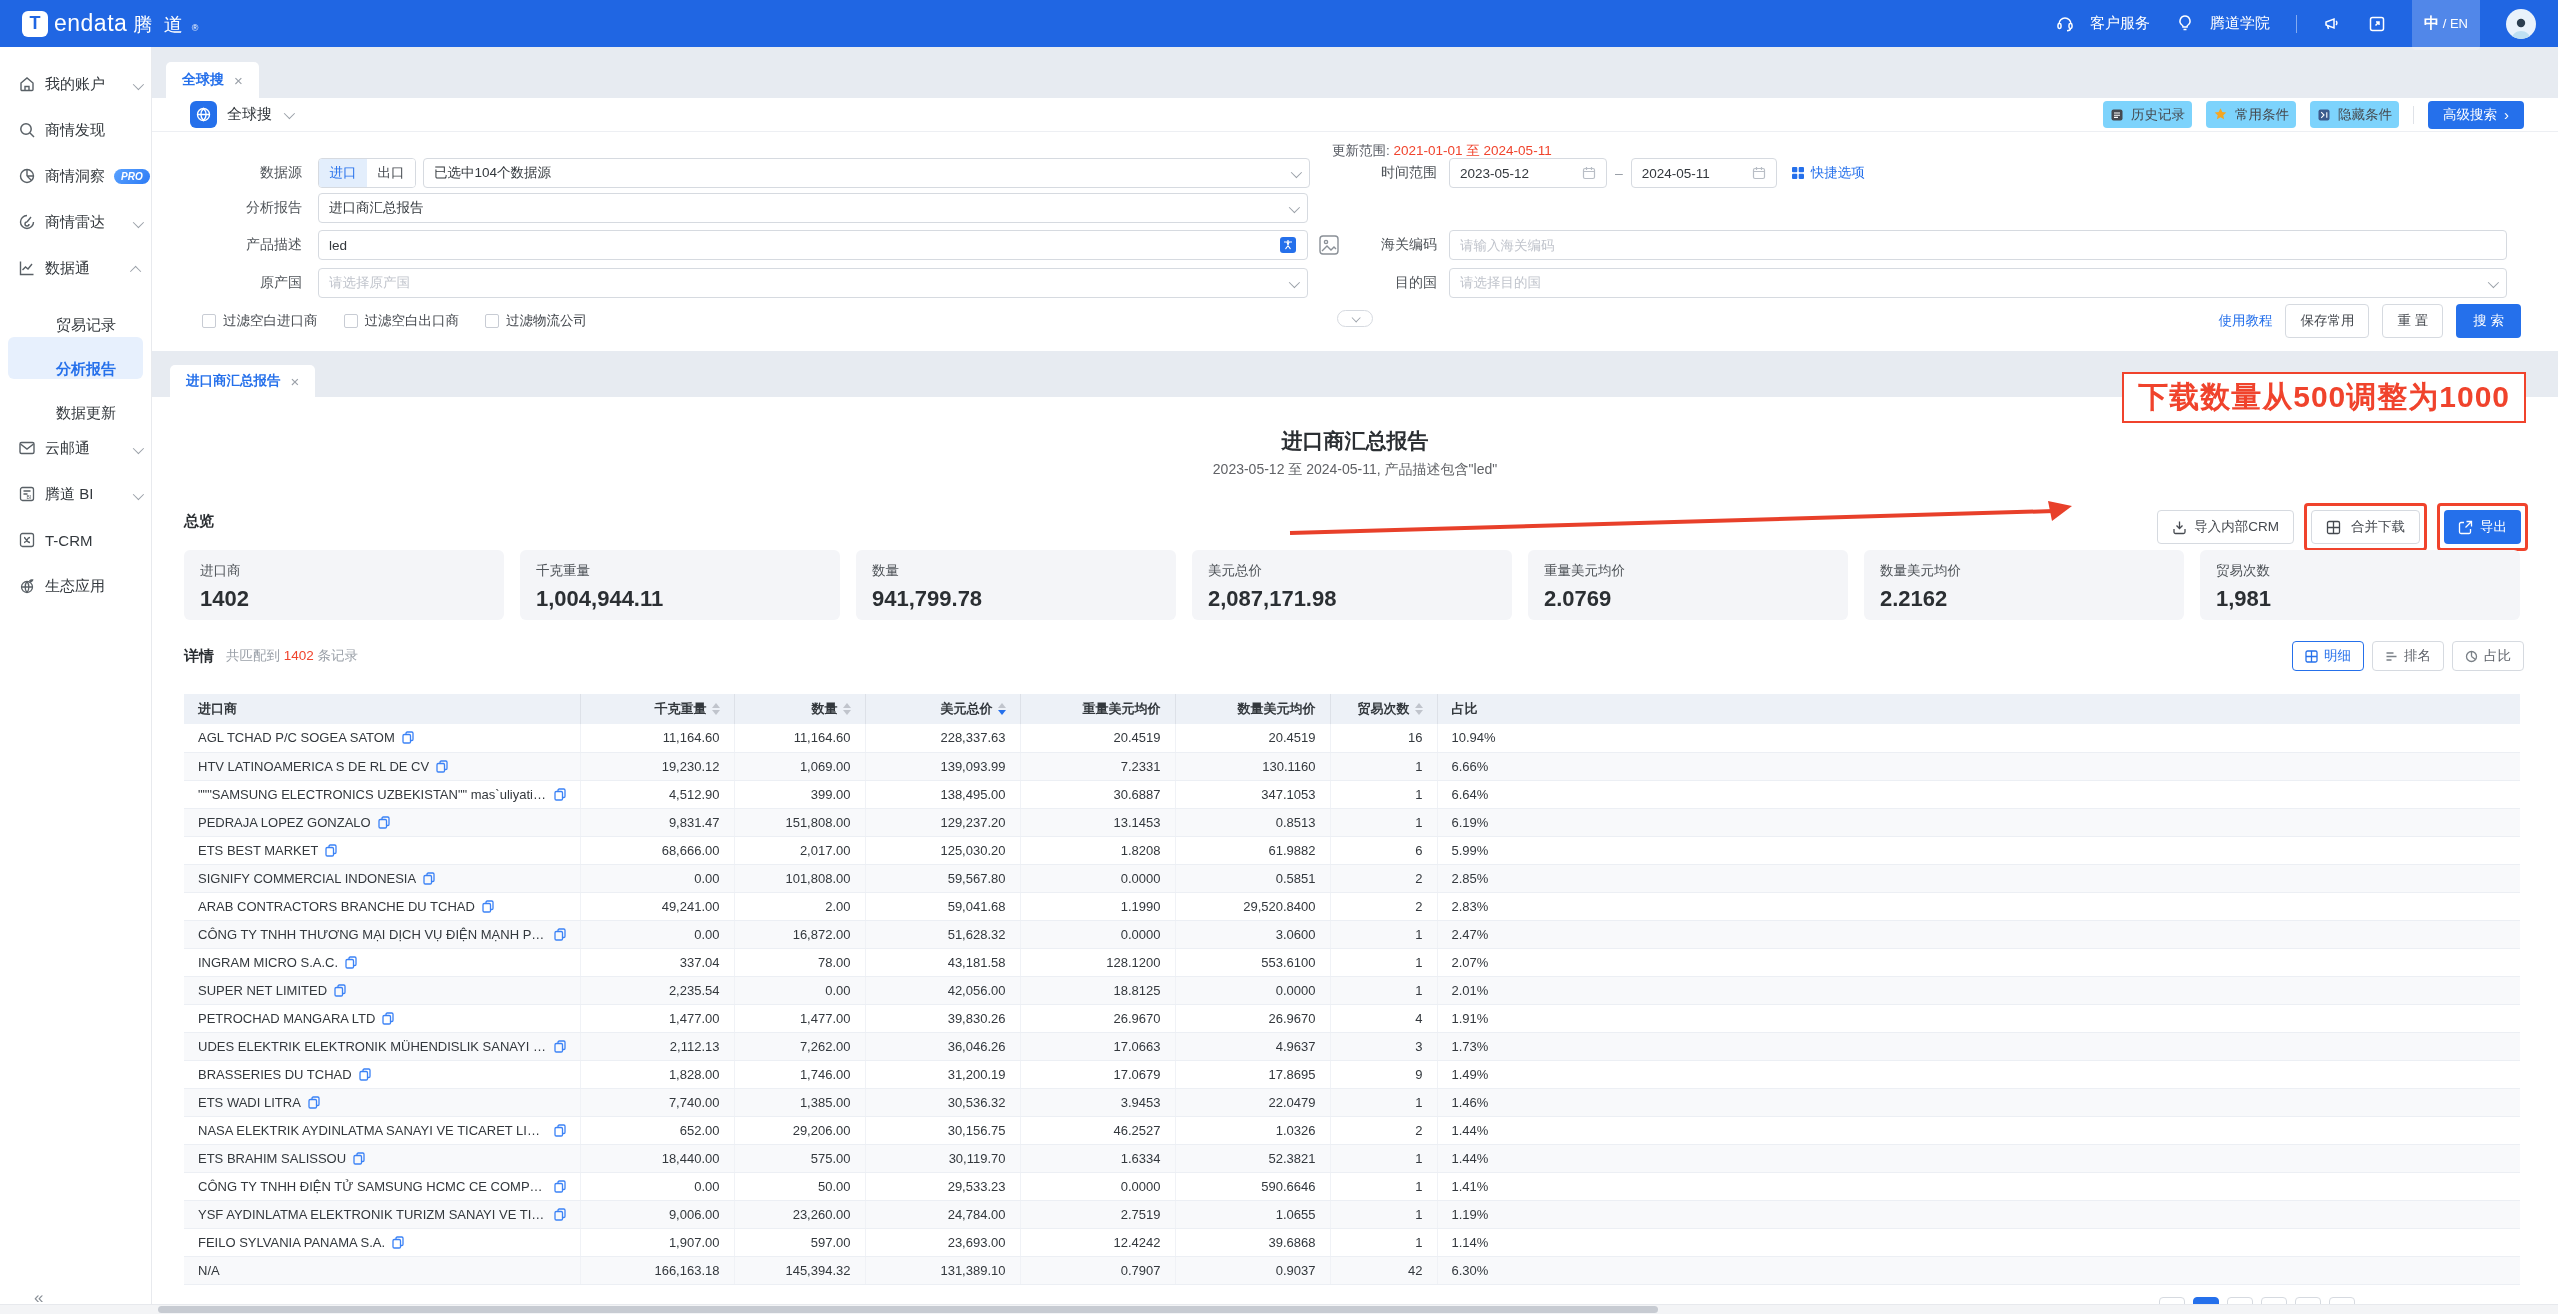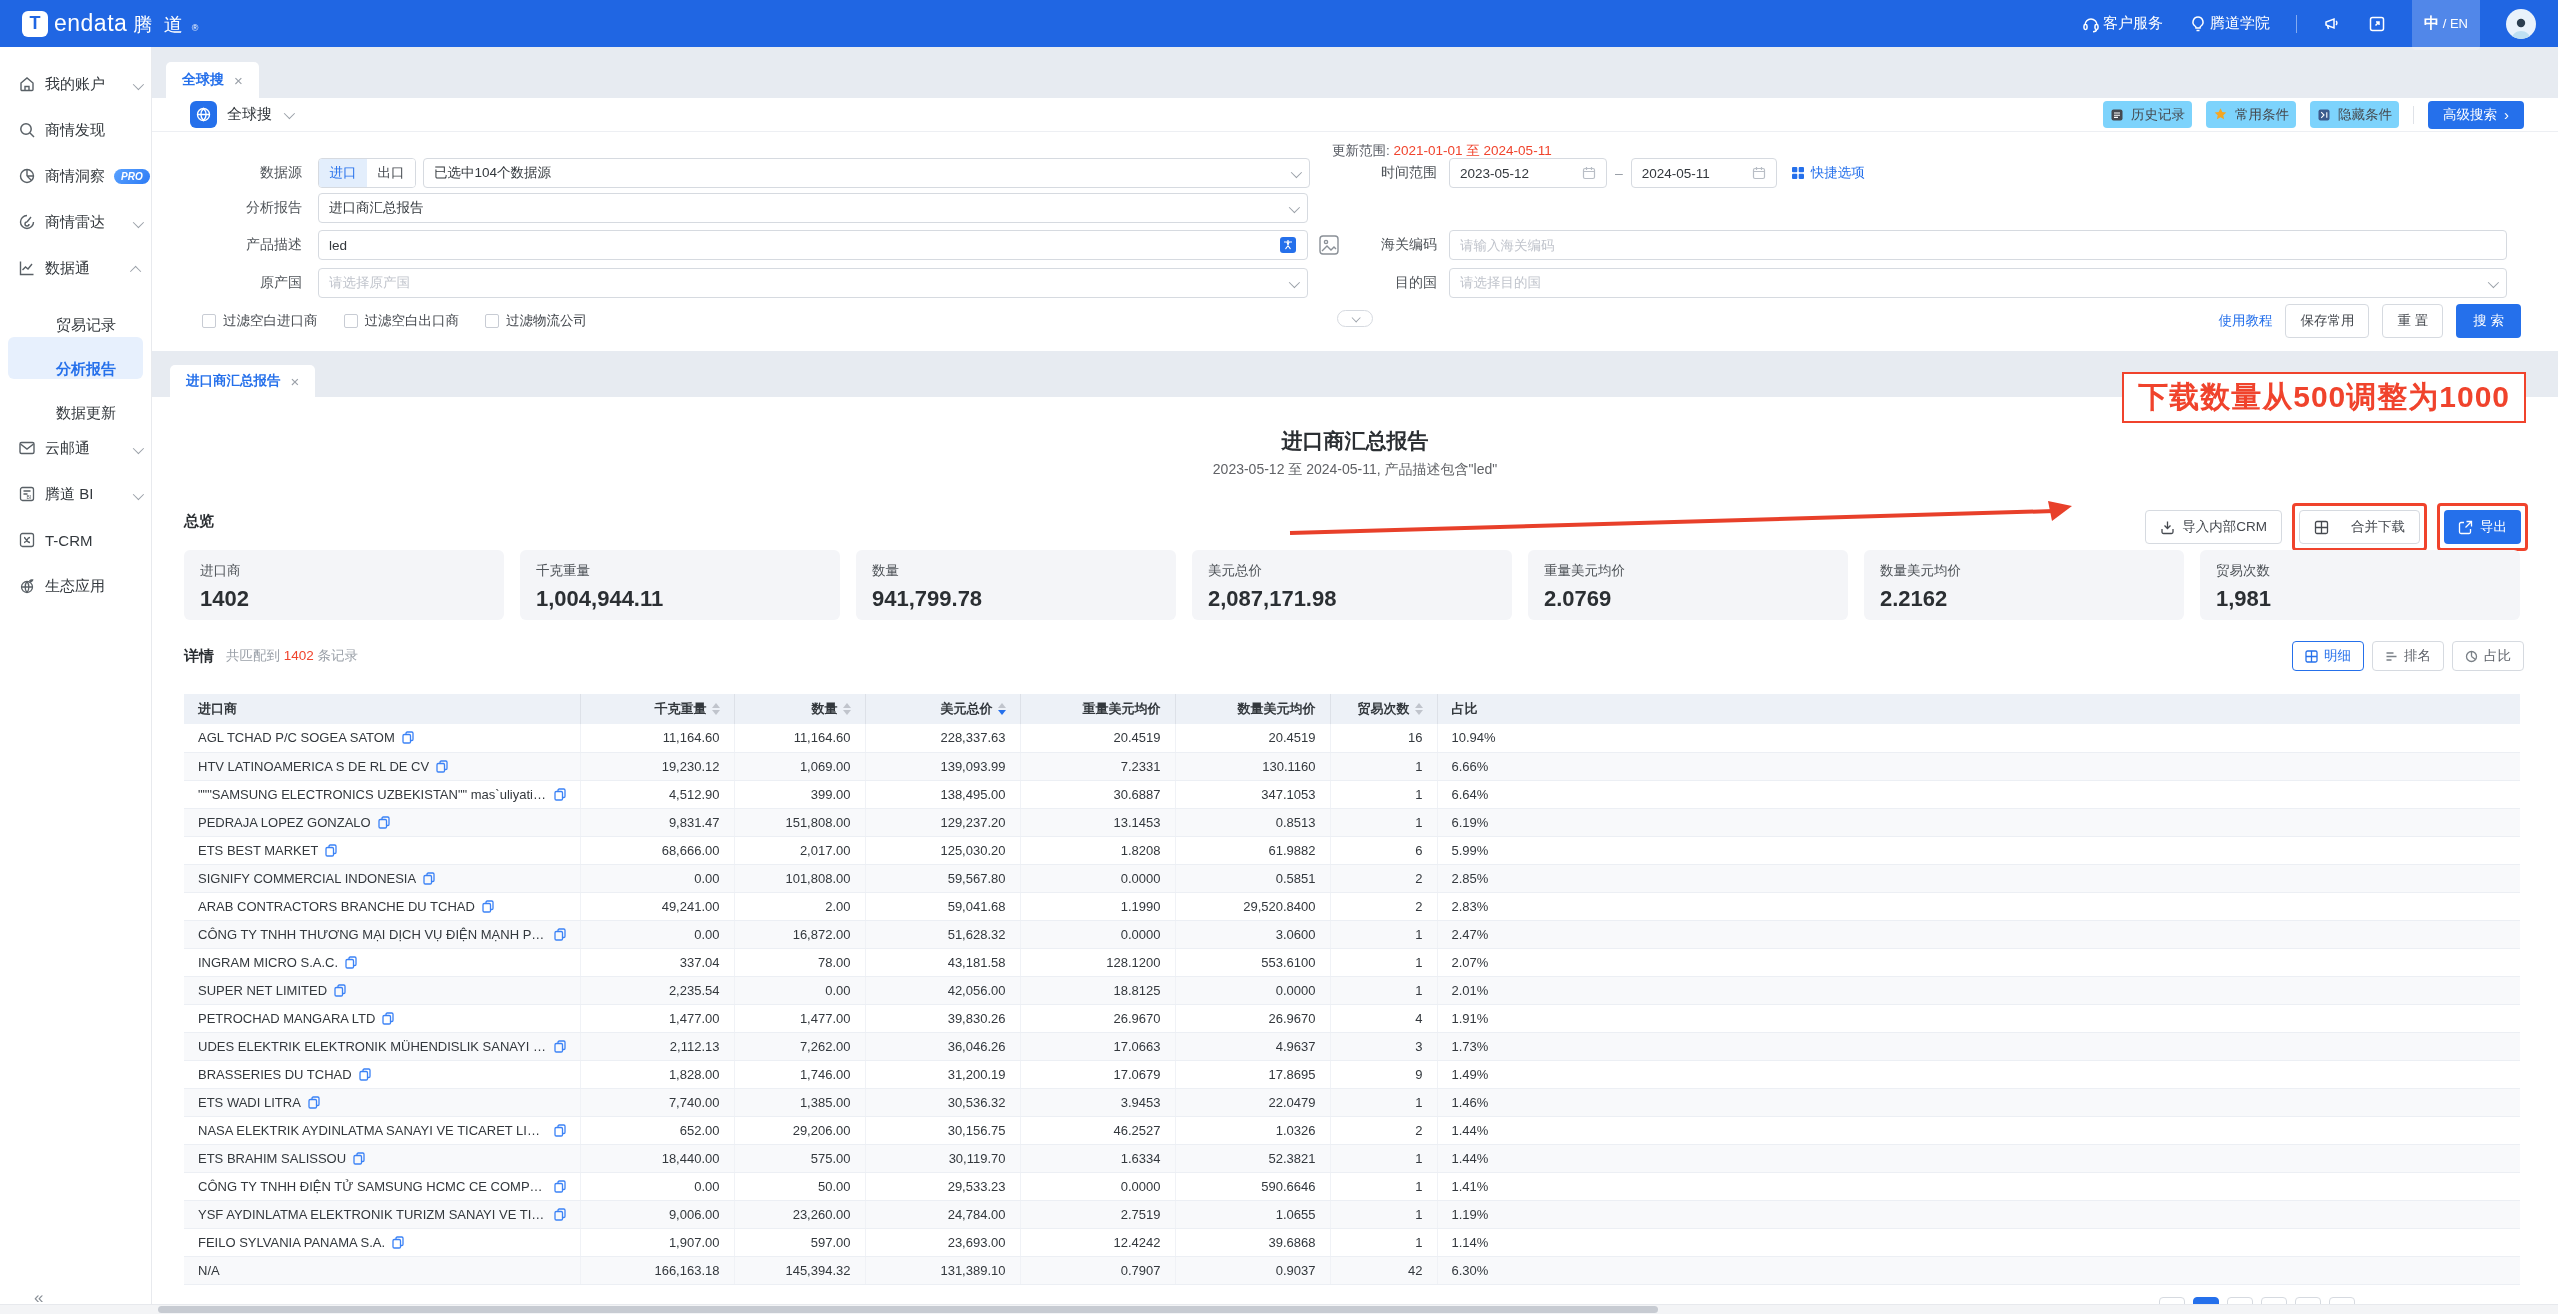--- a/index.html
+++ b/index.html
@@ -8,21 +8,21 @@
   svg{display:block}
 
   
   .topbar{position:absolute;top:0;left:0;right:0;height:47px;background:#2066e3;display:flex;align-items:center;padding:0 22px;z-index:50}
   .logo{display:flex;align-items:baseline;gap:6px}
   .logo-mark{width:26px;height:26px;background:#fff;border-radius:6px;color:#2066e3;font-weight:bold;font-size:18px;display:flex;align-items:center;justify-content:center;align-self:center}
   .logo-name{color:#fff;font-size:23px;font-weight:normal;letter-spacing:.5px}
   .logo-cn{color:#fff;font-size:19px;letter-spacing:3px}
   .logo-reg{color:#fff;font-size:9px;vertical-align:top}
   .topnav{margin-left:auto;display:flex;align-items:center;gap:26px;color:#fff}
-  .topnav-item{display:flex;align-items:flex-end;gap:3px;font-size:15px;cursor:pointer}
+  .topnav-item{display:flex;align-items:flex-start;gap:16px;font-size:15px;cursor:pointer}
   .top-divider{width:1px;height:18px;background:rgba(255,255,255,.45)}
   .lang-btn{background:rgba(255,255,255,.22);border-radius:4px;padding:17px 12px;font-size:13px;color:#fff;cursor:pointer}
   .lang-btn b{font-size:15px}
   .avatar{width:30px;height:30px;border-radius:50%;background:#e9f2fb;display:flex;align-items:flex-end;justify-content:center;overflow:hidden}
 
   
   .sidebar{position:absolute;top:47px;left:0;bottom:0;width:152px;background:#fff;border-right:1px solid #e8eaee;padding-top:14px;z-index:40}
   .side-item{display:flex;align-items:center;gap:9px;height:46px;padding:0 10px 0 18px;font-size:15px;color:#33383d;cursor:pointer}
   .side-item .lbl{white-space:nowrap}
   .side-item .chev-wrap{margin-left:auto}
@@ -484,21 +484,21 @@
       <div class="ghost-btn" style="gap:7px">
         <span>
             <svg width="15" height="15" viewBox="0 0 15 15" fill="none" stroke="#45494f" stroke-width="1.3">
               <path d="M13 9v3a1.5 1.5 0 0 1-1.5 1.5h-8A1.5 1.5 0 0 1 2 12V9"></path>
               <path d="M4.5 5.5 7.5 8.5 10.5 5.5M7.5 8.5v-7"></path>
             </svg>
           </span>
         <span>导入内部CRM</span>
       </div>
       <div class="red-box">
-        <div class="ghost-btn" style="gap:22px">
+        <div class="ghost-btn" style="gap:10px">
           <span>
               <svg width="15" height="15" viewBox="0 0 15 15" fill="none" stroke="#45494f" stroke-width="1.3">
                 <rect x="1.5" y="1.5" width="12" height="12" rx="1.5"></rect>
                 <path d="M1.5 7.5h12M7.5 1.5v12"></path>
               </svg>
             </span>
           <span>合并下载</span>
         </div>
       </div>
       <div class="red-box">

